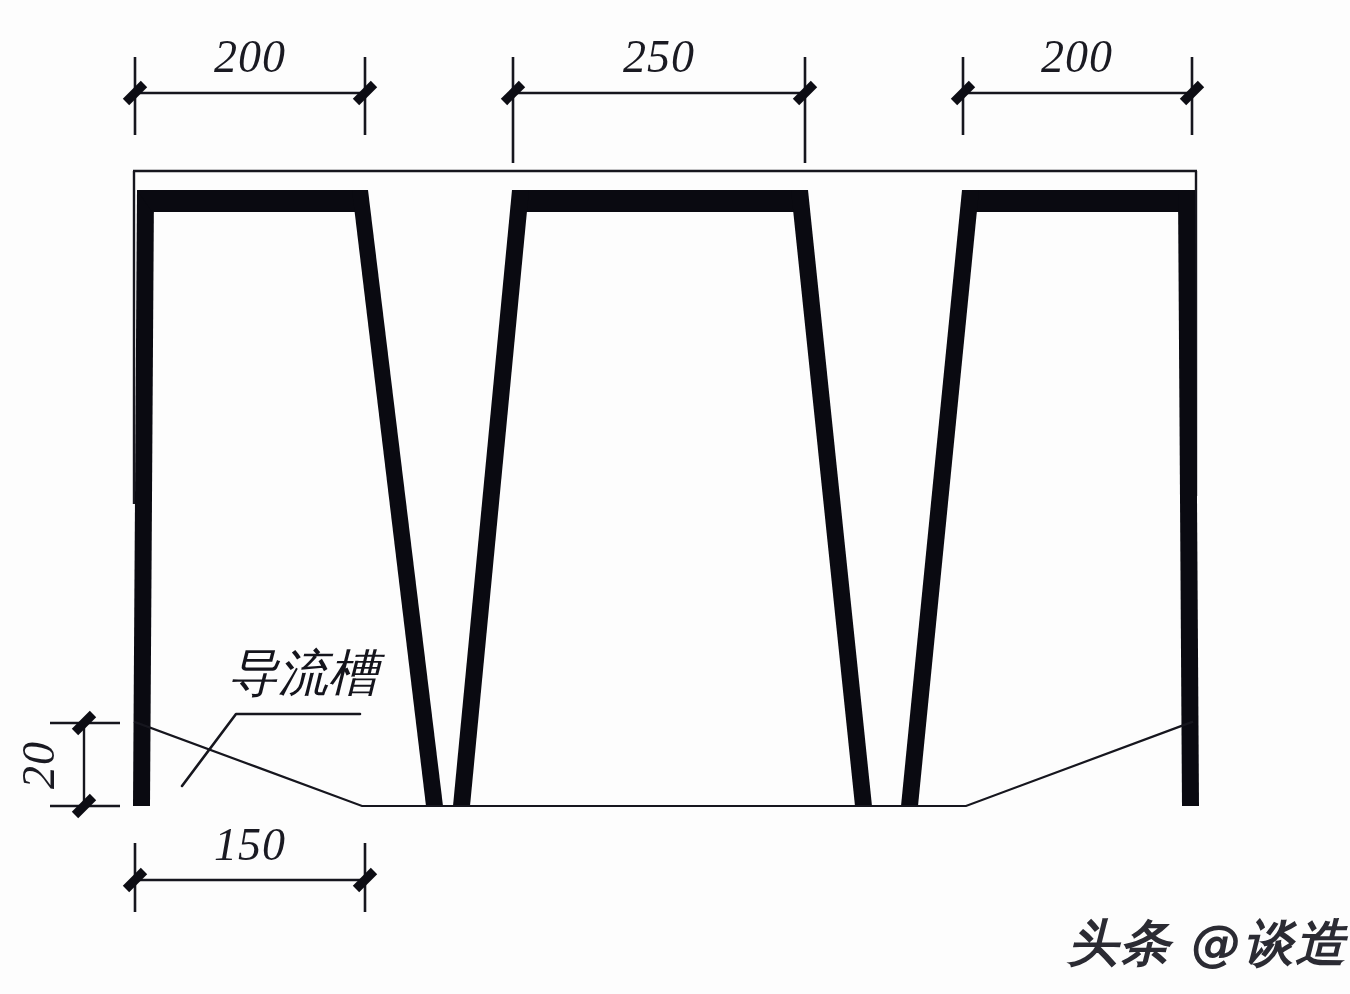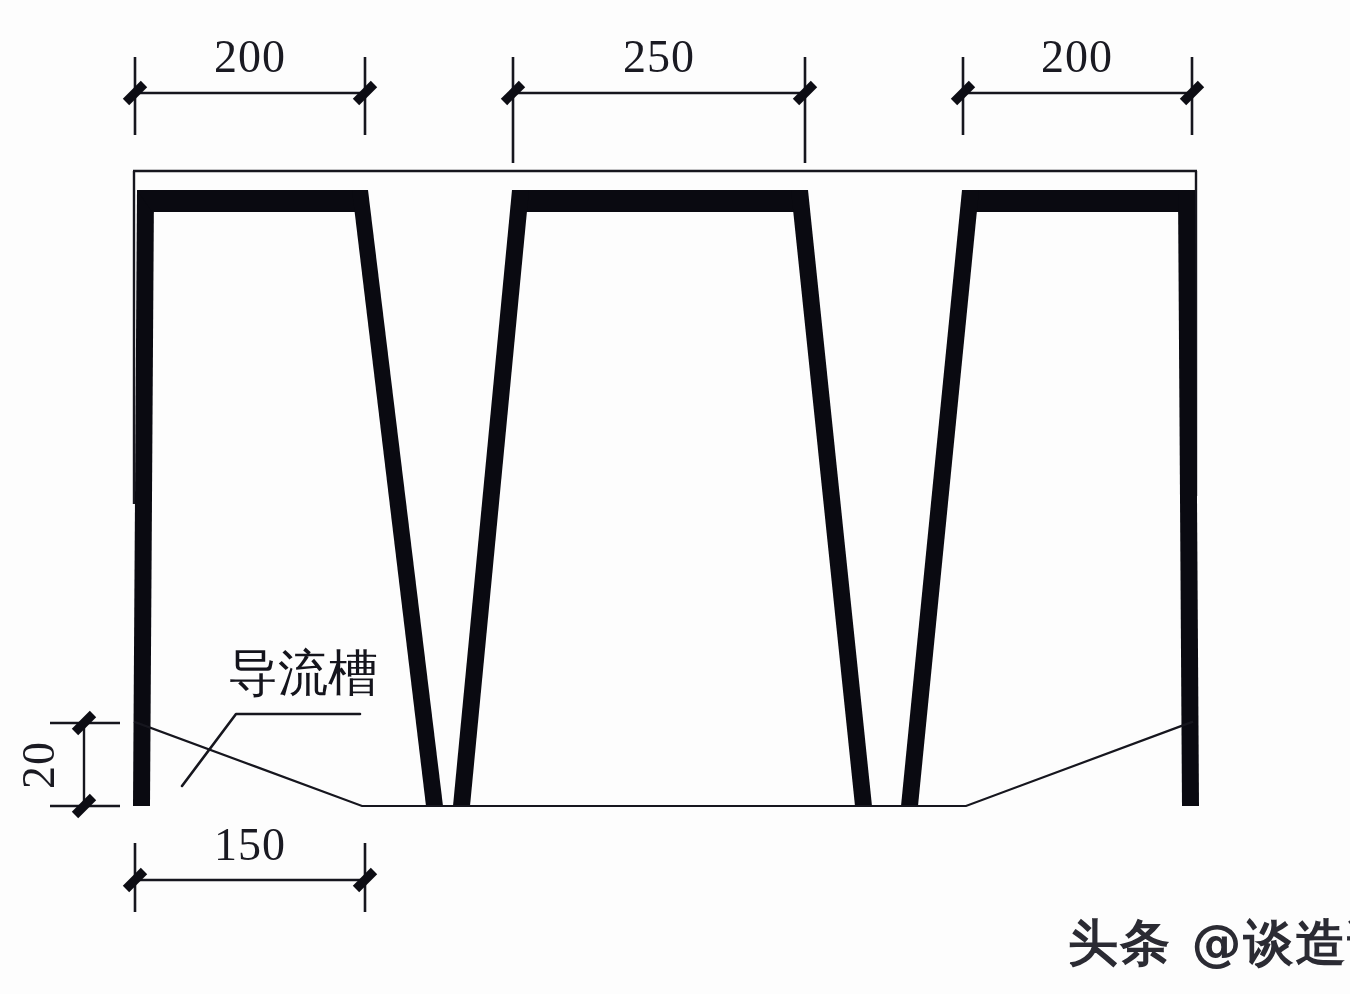--- a/index.html
+++ b/index.html
@@ -15,20 +15,21 @@
     position: relative;
     overflow: hidden;
   }
   #drawing-root {
     position: absolute;
     left: 0;
     top: 0;
     width: 1350px;
     height: 994px;
     background: #fdfdfd;
+    font-style: italic;
   }
   svg#drawing-canvas {
     display: block;
     width: 1350px;
     height: 994px;
     background: #fdfdfd;
   }
   .dim-text {
     font-family: "Liberation Serif", "DejaVu Serif", serif;
     font-size: 46px;

